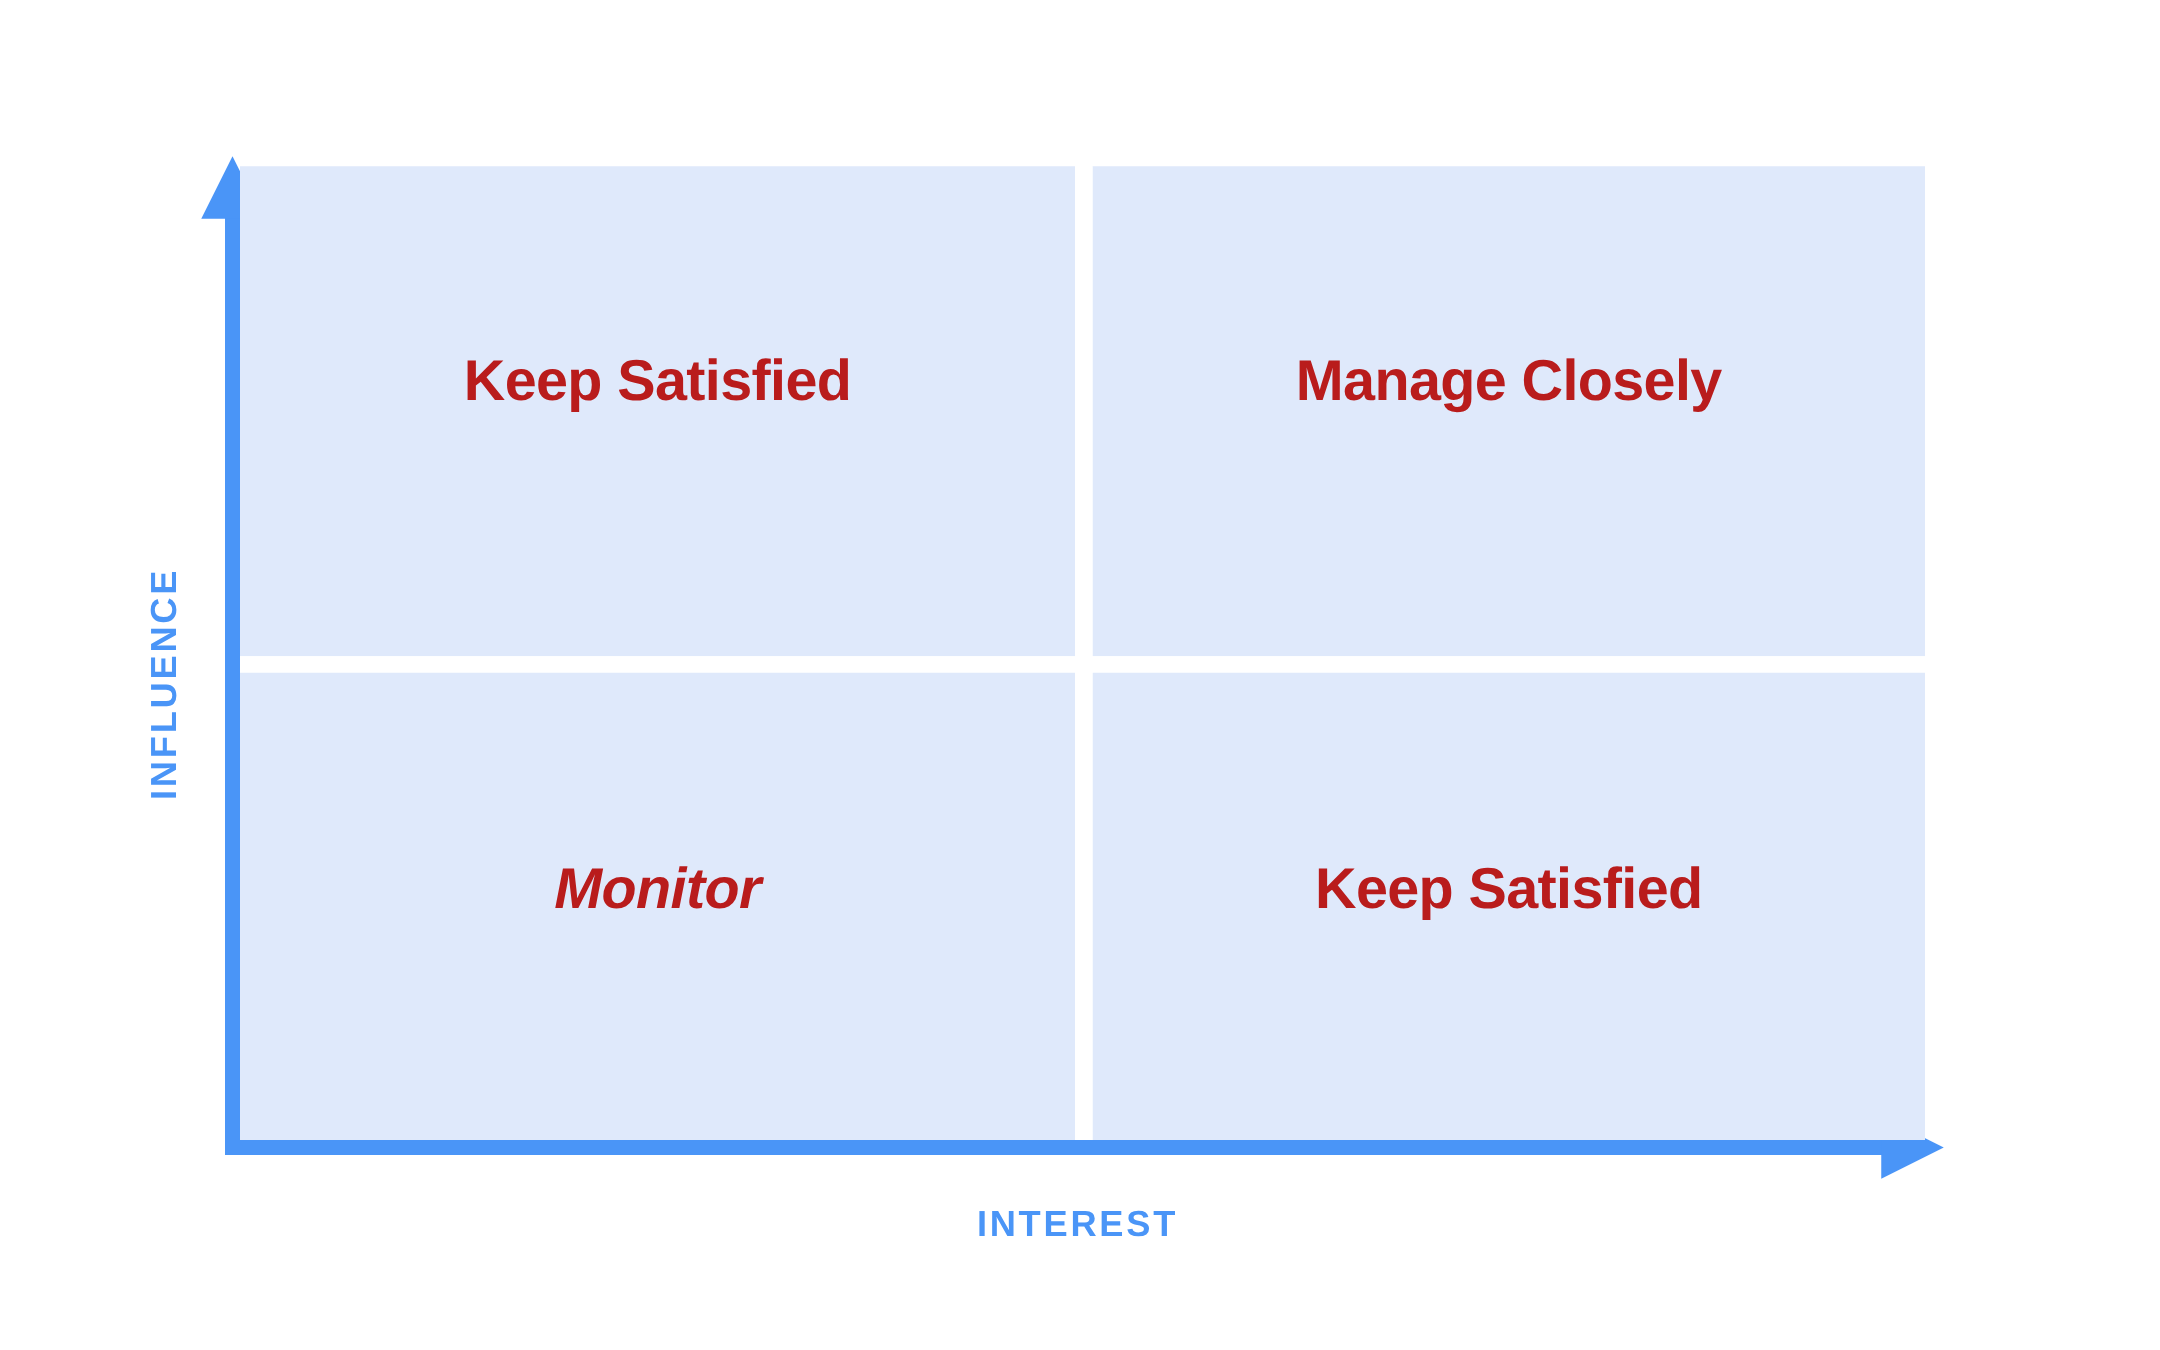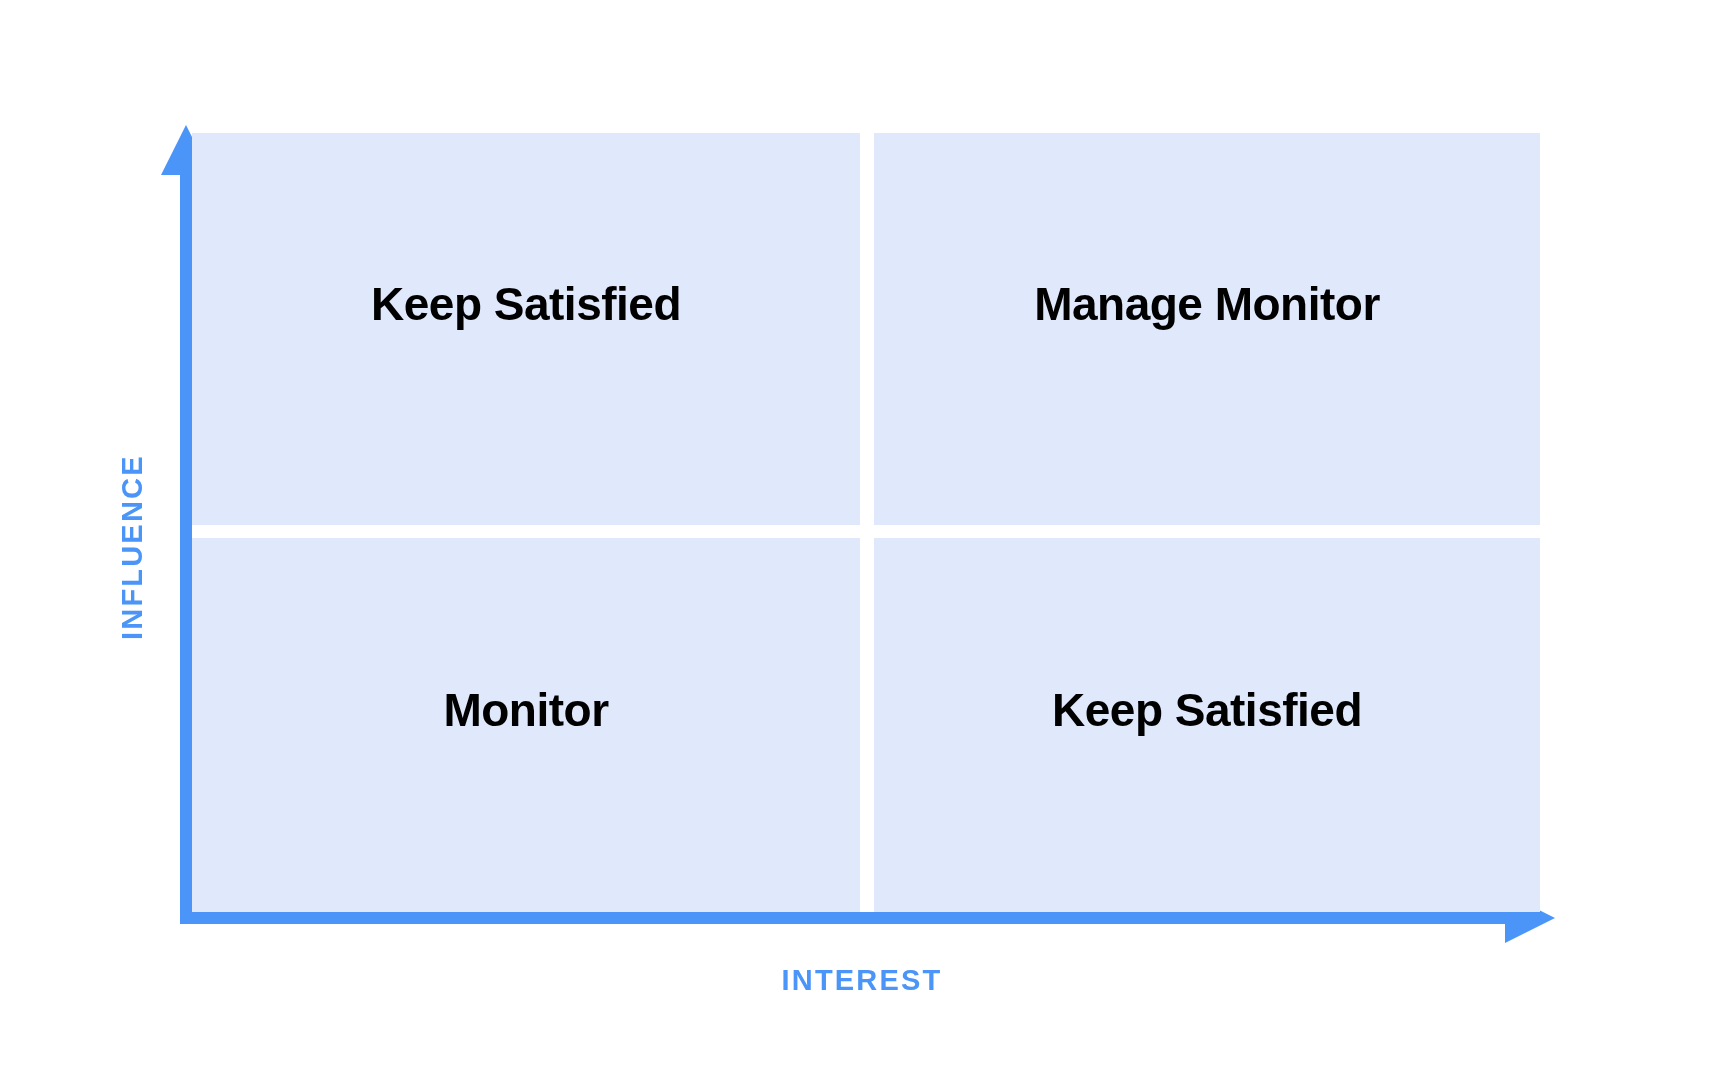--- a/index.html
+++ b/index.html
@@ -49,29 +49,29 @@
     align-items: center;
     justify-content: center;
     box-sizing: border-box;
   }
 
   .quad-label {
     font-family: "Liberation Sans", sans-serif;
     font-weight: bold;
     font-size: 46px;
     letter-spacing: -0.5px;
-    color: #000000;
+    color: #b91c1c;
     line-height: 1;
     white-space: nowrap;
     text-align: center;
   }
 
   .quad-tl { grid-column: 1; grid-row: 1; }
   .quad-tr { grid-column: 3; grid-row: 1; }
-  .quad-bl { grid-column: 1; grid-row: 3; }
+  .quad-bl { grid-column: 1; grid-row: 3; font-style: italic; }
   .quad-br { grid-column: 3; grid-row: 3; }
 
   .gutter-v { grid-column: 2; grid-row: 1 / span 3; background: #ffffff; }
   .gutter-h { grid-column: 1 / span 3; grid-row: 2; background: #ffffff; }
 
   
   .quad-tl .quad-label,
   .quad-tr .quad-label { transform: translateY(-25px); }
   .quad-bl .quad-label,
   .quad-br .quad-label { transform: translateY(-15px); }
@@ -121,21 +121,21 @@
     <polygon points="1555,918 1505,893 1505,943" fill="#4a95f7"></polygon>
   </svg>
 
   <div class="quad-grid">
 
     <div class="quad quad-tl">
       <span class="quad-label">Keep Satisfied</span>
     </div>
 
     <div class="quad quad-tr">
-      <span class="quad-label">Manage Monitor</span>
+      <span class="quad-label">Manage Closely</span>
     </div>
 
     <div class="quad quad-bl">
       <span class="quad-label">Monitor</span>
     </div>
 
     <div class="quad quad-br">
       <span class="quad-label">Keep Satisfied</span>
     </div>
 

